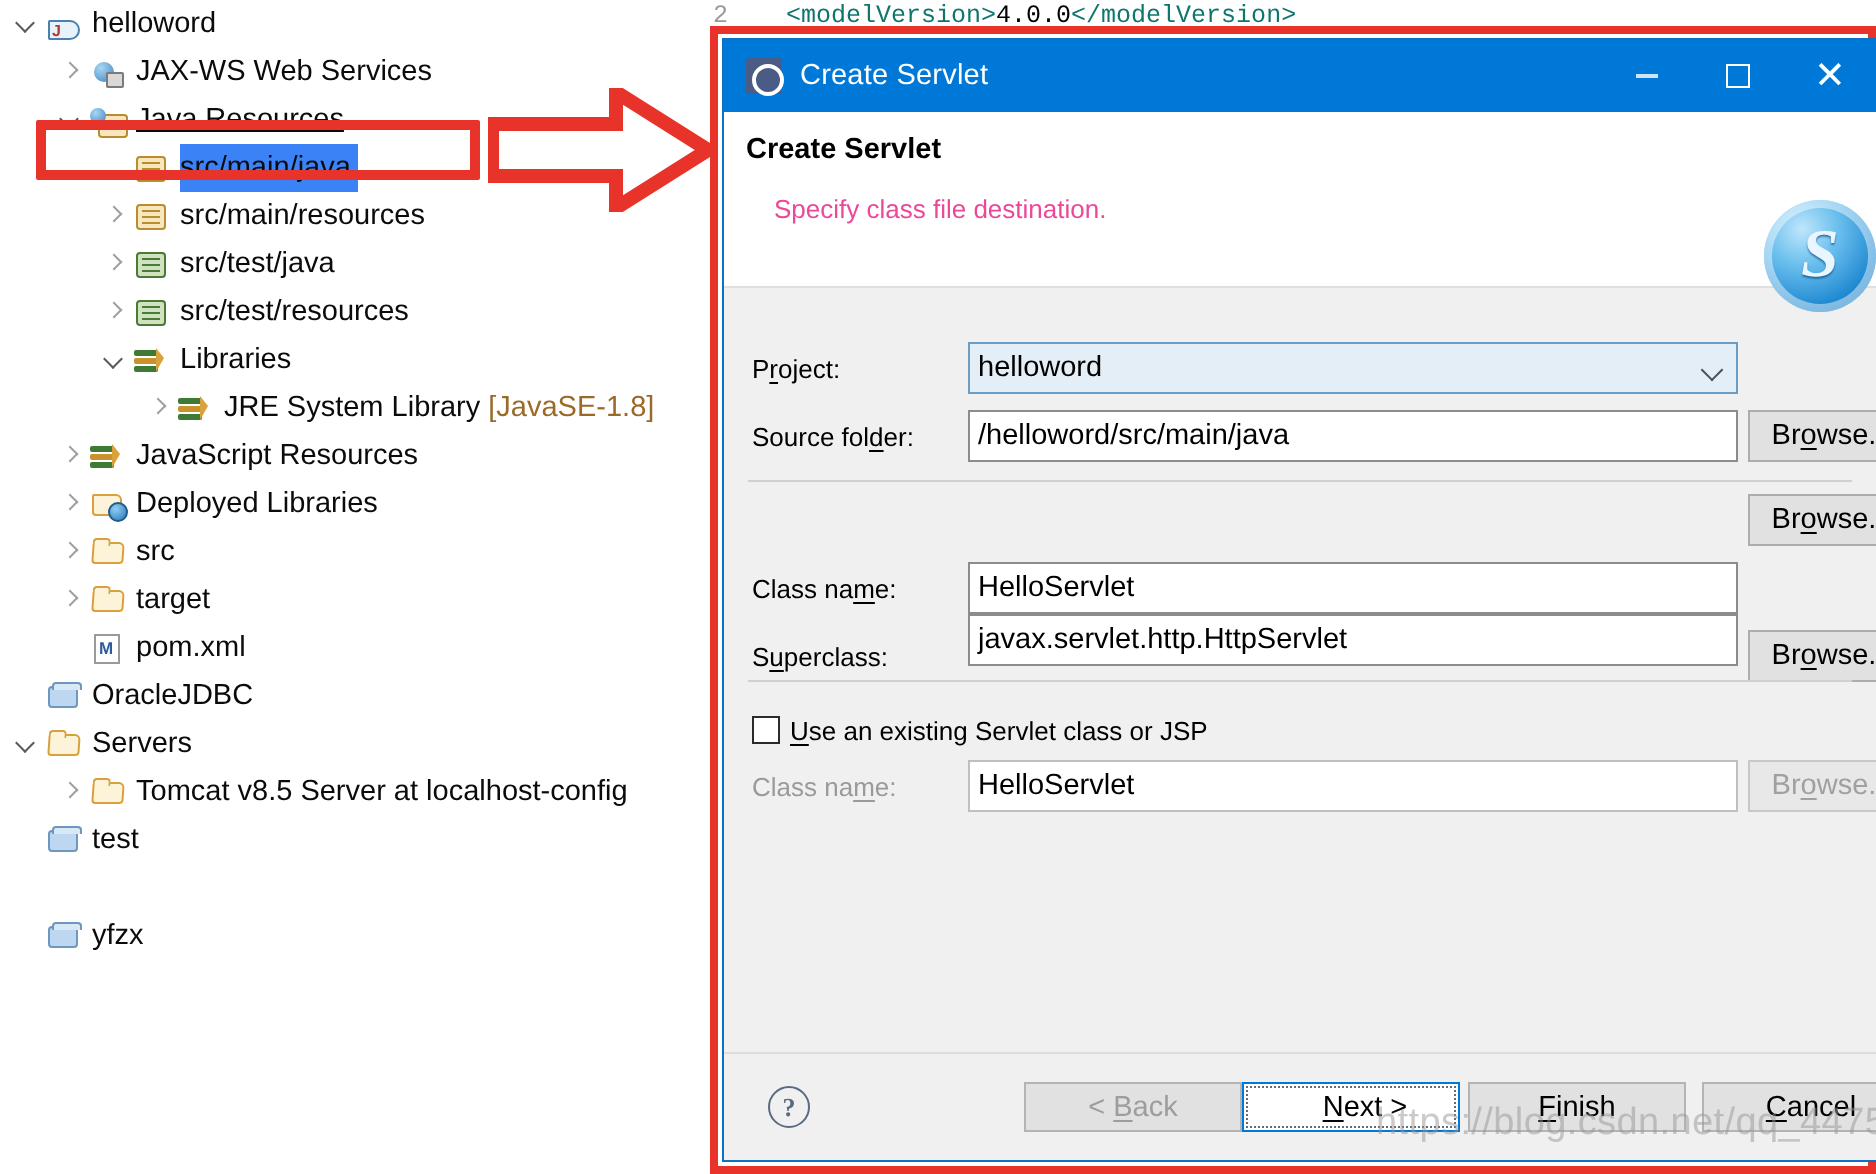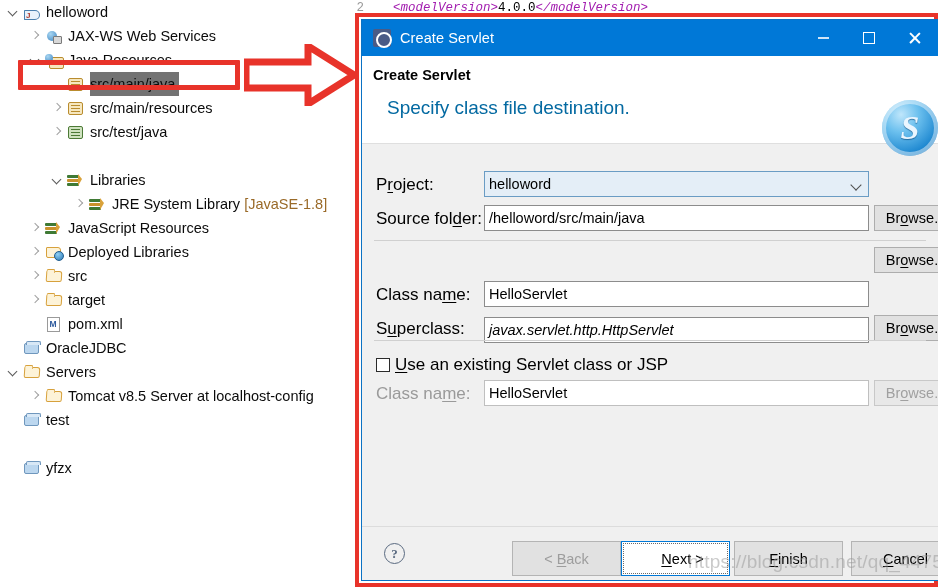--- a/index.html
+++ b/index.html
@@ -24,21 +24,21 @@
     color: #9a9a9a; text-align: right; font-family: "Liberation Mono", monospace;
     font-size: 12.5px; line-height: 16px;
   }
   .code-gutter-bar {
     position: absolute; left: 324px; top: 0; width: 1px; height: 16px; background: #d4d4d4;
   }
   .code-text {
     position: absolute; left: 393px; top: 0; line-height: 16px;
     font-family: "Liberation Mono", monospace; font-size: 12.5px;
   }
-  .tag { color: #a21caf; font-style: italic; }
+  .tag { color: #0f766e; }
   .val { color: #000000; }
 
   
   .tree {
     position: absolute; left: 0; top: 0; width: 356px; height: 587px;
     background: #ffffff;
     font-family: "Liberation Sans", sans-serif; font-size: 14.5px; color: #0b0b0b;
   }
   .trow {
     position: absolute; left: 0; height: 24px; line-height: 24px;
@@ -53,21 +53,21 @@
     transform: rotate(-45deg);
   }
   .twist.open::before {
     content: ""; position: absolute; left: 3px; top: 8px;
     width: 6px; height: 6px; border-right: 1.6px solid #5a5a5a; border-bottom: 1.6px solid #5a5a5a;
     transform: rotate(45deg);
   }
   .ticon { width: 20px; height: 20px; flex: 0 0 20px; position: relative; margin-right: 4px; }
   .tlabel { padding-right: 4px; }
   .tlabel .dim { color: #9a6a28; }
-  .sel { background: #737373; }
+  .sel { background: #3b82f6; text-decoration: underline; }
 
   
   .ic-folder-open { position:absolute; left:2px; top:5px; width:16px; height:11px;
       background:#fdf3d8; border:1.3px solid #d7a13c; border-radius:1px 3px 2px 2px;
       transform: skewX(-4deg); }
   .ic-folder-open::after{ content:""; position:absolute; left:-1px; top:-3.5px; width:7px; height:3px;
       background:#fdf3d8; border:1.3px solid #d7a13c; border-bottom:none; border-radius:2px 2px 0 0; }
   .ic-pkg { position:absolute; left:2px; top:4px; width:15px; height:13px;
       background:#f6e7bf; border:1.3px solid #b98c2e; border-radius:2px; }
   .ic-pkg::after{ content:""; position:absolute; left:2px; top:2px; width:9px; height:1.4px;
@@ -146,36 +146,36 @@
       color:#ffffff; font-size: 14px; }
   .tbtn .mn { display:block; width:11px; height:1.5px; background:#cfe4f7; }
   .tbtn .mx { display:block; width:12px; height:12px; border:1.6px solid #ffffff; }
   .tbtn .cl { font-size: 19px; line-height: 19px; font-weight: 300; }
 
   .dlg-head {
     background: #ffffff; flex: 0 0 88px; position: relative;
     border-bottom: 1px solid #dfdfdf; padding: 11px 0 0 11px;
   }
   .dlg-head h1 { margin:0; font-size: 14.5px; font-weight: bold; color:#000; }
-  .dlg-head p { margin: 14px 0 0 14px; font-size: 19px; color: #0369a1; }
+  .dlg-head p { margin: 14px 0 0 14px; font-size: 13px; color: #ec4899; }
   .servlet-badge {
     position:absolute; right: 0px; top: 44px; width: 56px; height: 56px;
     border-radius: 50%;
     background: radial-gradient(circle at 34% 26%, #bfe6fb 0%, #6cc0ee 32%, #1d87d0 72%, #0b5f9e 100%);
     box-shadow: inset 0 0 0 4px rgba(255,255,255,.45);
     display:flex; align-items:center; justify-content:center;
     color:#eaf6ff; font-size: 34px; font-style: italic; font-weight: bold;
     font-family:"Liberation Serif", serif;
     text-shadow: 0 1px 1px rgba(0,60,110,.6);
   }
 
   .dlg-body { flex: 1 1 auto; position: relative; padding: 13px 0 0 0; }
 
   .frow { position: absolute; left: 0; height: 27px; display:flex; align-items:center; }
-  .flabel { font-size: 17px; color:#000; white-space: nowrap; }
+  .flabel { font-size: 13px; color:#000; white-space: nowrap; }
   .flabel.disabled { color:#9a9a9a; }
   .u { text-decoration: underline; text-underline-offset: 1.5px; }
 
   .finput {
     position:absolute; height: 26px; background:#ffffff; border:1px solid #8c8c8c;
     font-size: 14.5px; color:#000; padding: 0 4px; line-height: 24px;
     font-family:"Liberation Sans", sans-serif; white-space: nowrap; overflow:hidden;
   }
   .finput.disabled { background:#ffffff; border-color:#bfbfbf; }
   .fcombo {
@@ -203,21 +203,21 @@
   .btnbar {
     flex: 0 0 54px; position: relative; border-top: 1px solid #dcdcdc; background:#f0f0f0;
   }
   .help-icon {
     position:absolute; left:22px; top:16px; width:21px; height:21px; border-radius:50%;
     border: 1.6px solid #5a6a80; color:#5a6a80; font-size:13px; font-weight:bold;
     display:flex; align-items:center; justify-content:center;
     font-family:"Liberation Serif", serif;
   }
   .wbtn {
-    position:absolute; top:14px; height:35px; background:#e1e1e1; border:1px solid #b4b4b4;
+    position:absolute; top:14px; height:25px; background:#e1e1e1; border:1px solid #b4b4b4;
     font-size:14.5px; color:#000; display:flex; align-items:center; justify-content:center;
   }
   .wbtn.disabled { color:#9d9d9d; }
   .wbtn.default {
     background:#ffffff; border:1px solid #0078d7; outline: 1px dotted #6a6a6a; outline-offset:-3px;
   }
 
   .watermark {
     position:absolute; left:688px; top:551px; font-size:19px; color:rgba(150,150,150,.5);
     font-family:"Liberation Sans", sans-serif; white-space:nowrap; letter-spacing:.2px;
@@ -243,21 +243,21 @@
         </span>
         <span class="tlabel">helloword</span>
       </div>
       <div class="trow" style="top: 24px; left: 28px;">
         <span class="twist closed"></span>
         <span class="ticon">
           <span class="ic-jaxws"></span>
         </span>
         <span class="tlabel">JAX-WS Web Services</span>
       </div>
-      <div class="trow" style="top: 48px; left: 28px;">
+      <div class="trow" style="top: 48px; left: 28px; text-decoration: underline;">
         <span class="twist open"></span>
         <span class="ticon">
           <span class="ic-javares"></span>
         </span>
         <span class="tlabel">Java Resources</span>
       </div>
       <div class="trow" style="top: 72px; left: 50px;">
         <span class="twist "></span>
         <span class="ticon">
           <span class="ic-pkg"></span>
@@ -270,20 +270,27 @@
           <span class="ic-pkg"></span>
         </span>
         <span class="tlabel">src/main/resources</span>
       </div>
       <div class="trow" style="top: 120px; left: 50px; text-align: center;">
         <span class="twist closed"></span>
         <span class="ticon">
           <span class="ic-pkg green"></span>
         </span>
         <span class="tlabel">src/test/java</span>
+      </div>
+      <div class="trow" style="top: 144px; left: 50px;">
+        <span class="twist closed"></span>
+        <span class="ticon">
+          <span class="ic-pkg green"></span>
+        </span>
+        <span class="tlabel">src/test/resources</span>
       </div>
       <div class="trow" style="top: 168px; left: 50px;">
         <span class="twist open"></span>
         <span class="ticon">
           <span class="ic-lib"></span>
         </span>
         <span class="tlabel">Libraries</span>
       </div>
       <div class="trow" style="top: 192px; left: 72px;">
         <span class="twist closed"></span>
@@ -417,21 +424,21 @@
           <span class="u">o</span>
           <span>wse..</span>
         </div>
         <div class="frow" style="top: 137px; left: 14px;">
           <span class="flabel"><span>Class na</span><span class="u">m</span><span>e:</span></span>
         </div>
         <div class="finput" style="left: 122px; top: 137px; width: 385px;">HelloServlet</div>
         <div class="frow" style="top: 171px; left: 14px;">
           <span class="flabel"><span>S</span><span class="u">u</span><span>perclass:</span></span>
         </div>
-        <div class="finput" style="left: 122px; top: 173px; width: 385px; font-style: italic;">javax.servlet.http.HttpServlet</div>
+        <div class="finput" style="left: 122px; top: 163px; width: 385px;">javax.servlet.http.HttpServlet</div>
         <div class="browse" style="left: 512px; top: 171px; width: 80px;">
           <span>Br</span>
           <span class="u">o</span>
           <span>wse..</span>
         </div>
         <div class="sep" style="top: 96px; width: 552px;"></div>
         <div class="sep" style="top: 196px; width: 552px;"></div>
         <div class="chk-row" style="top: 211px;">
           <span class="chkbox"></span>
           <span class="flabel"><span></span><span class="u">U</span><span>se an existing Servlet class or JSP</span></span>

